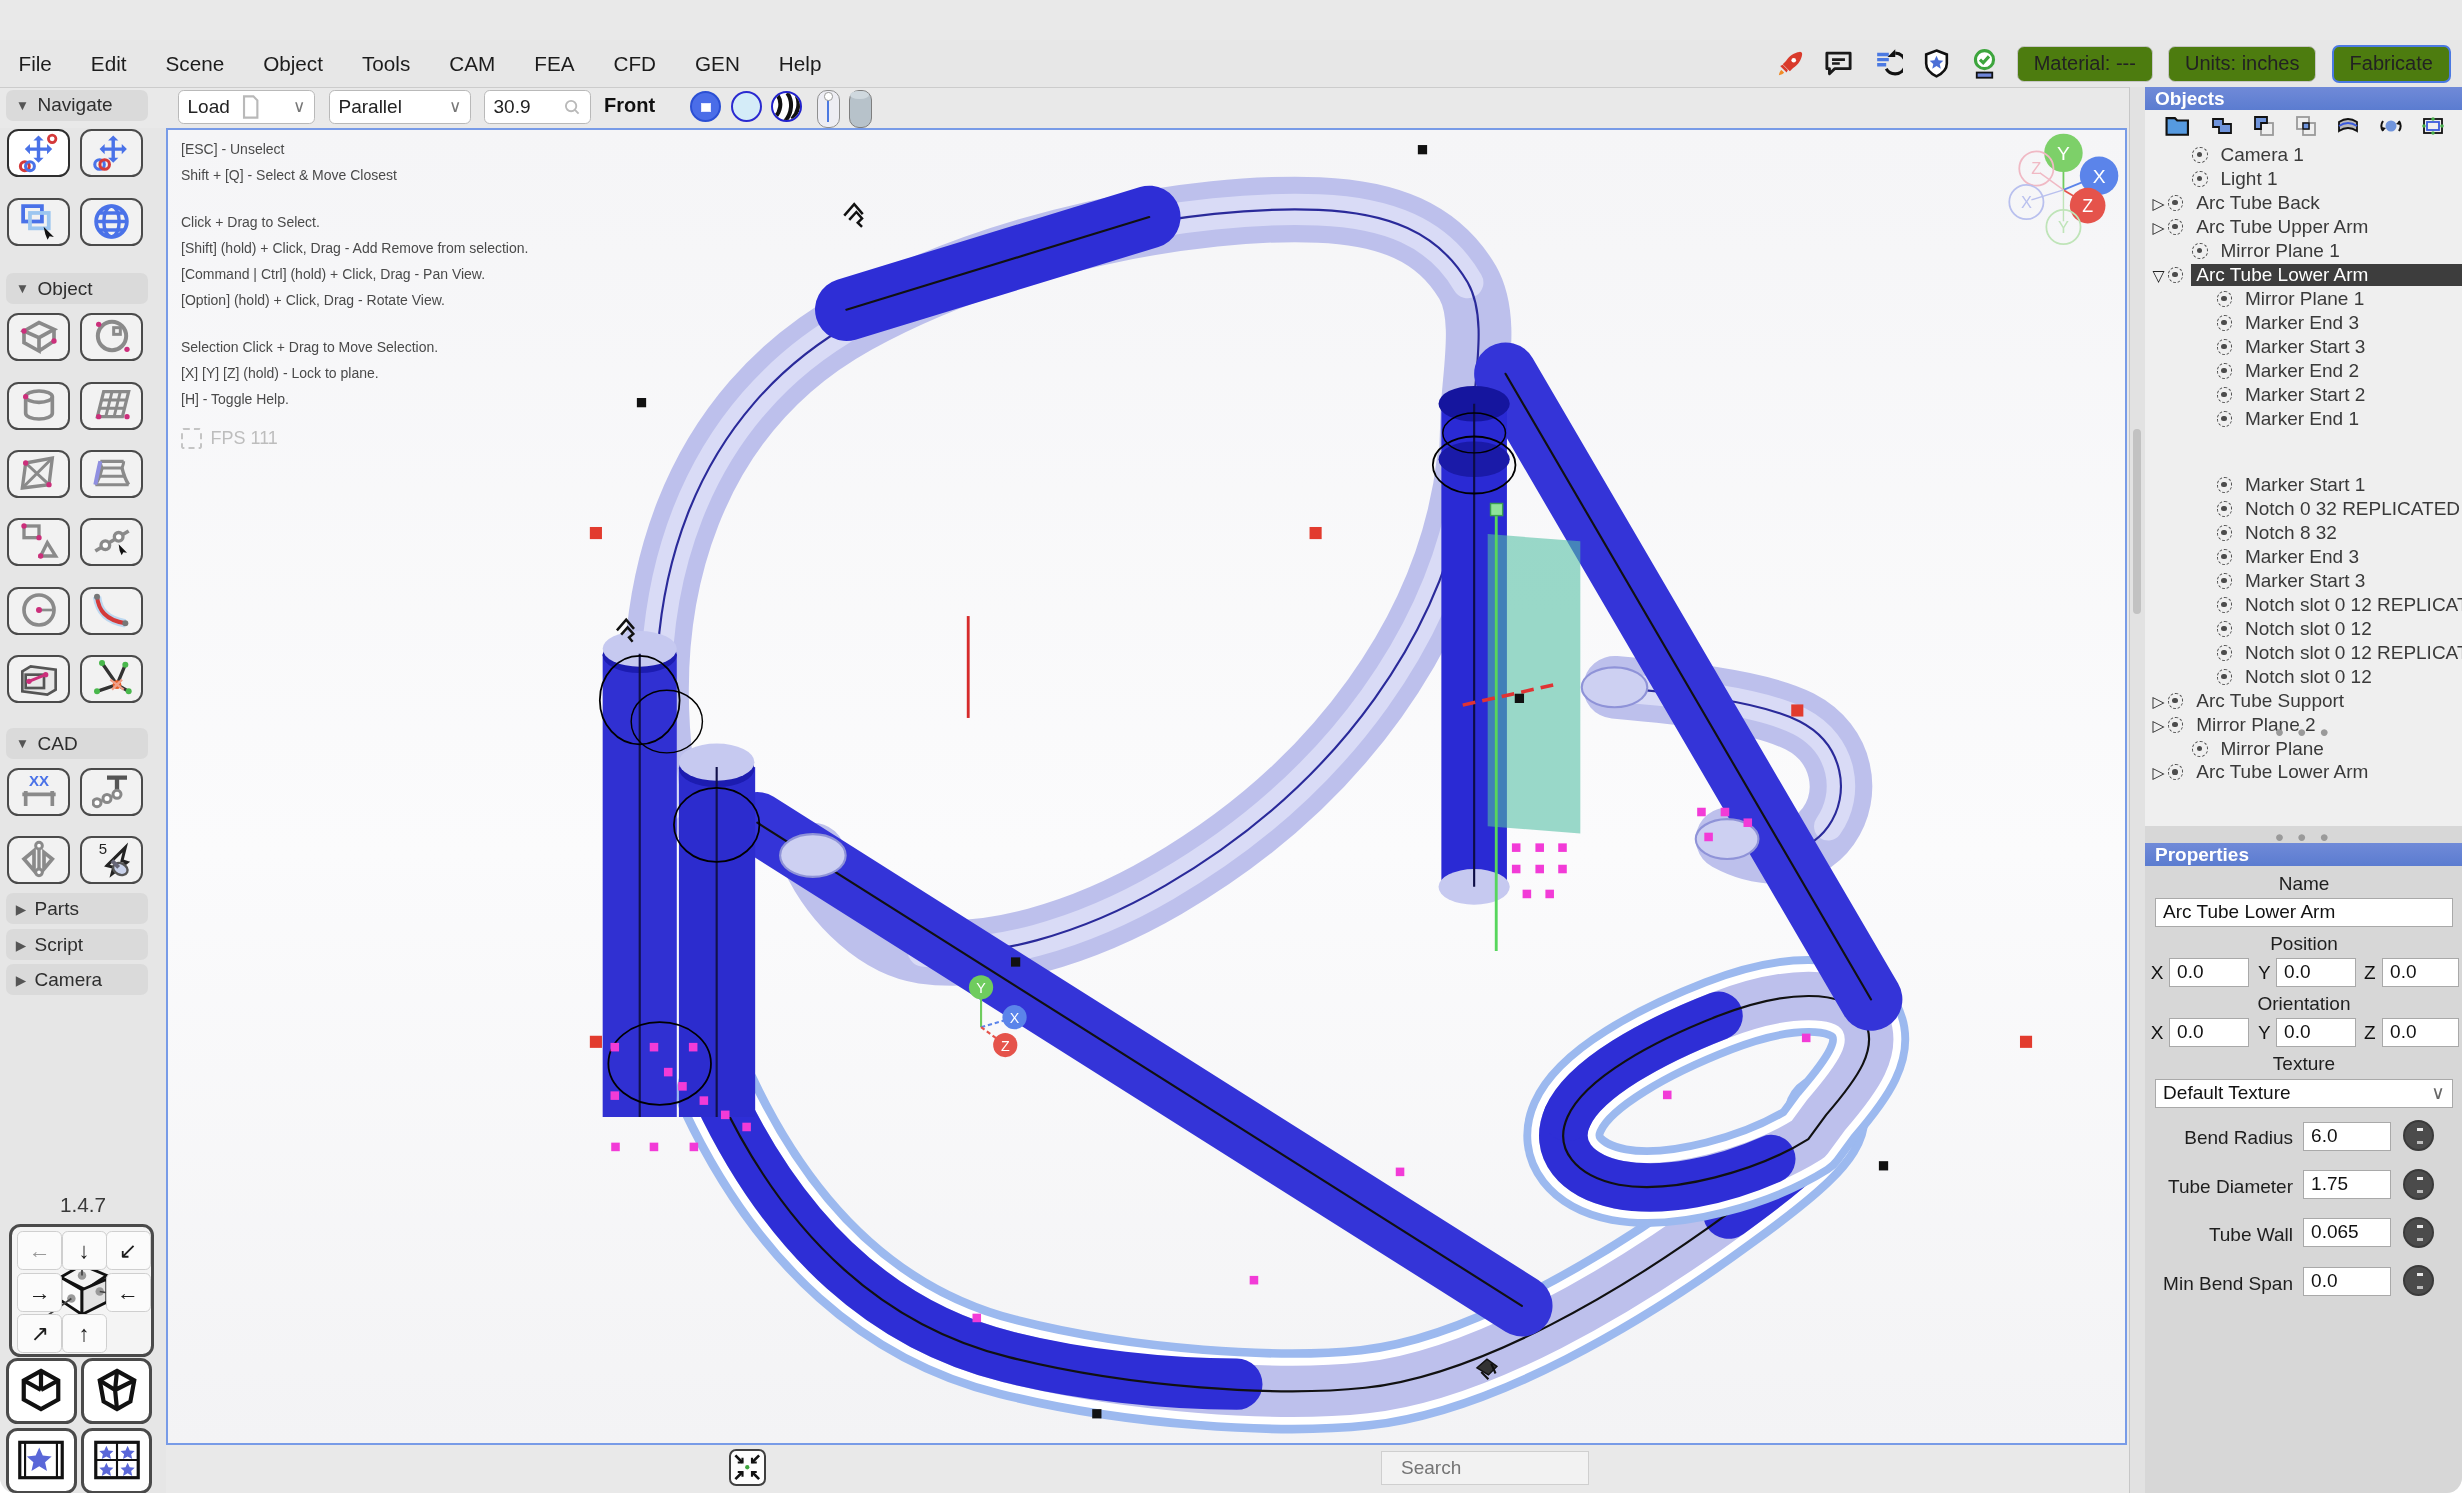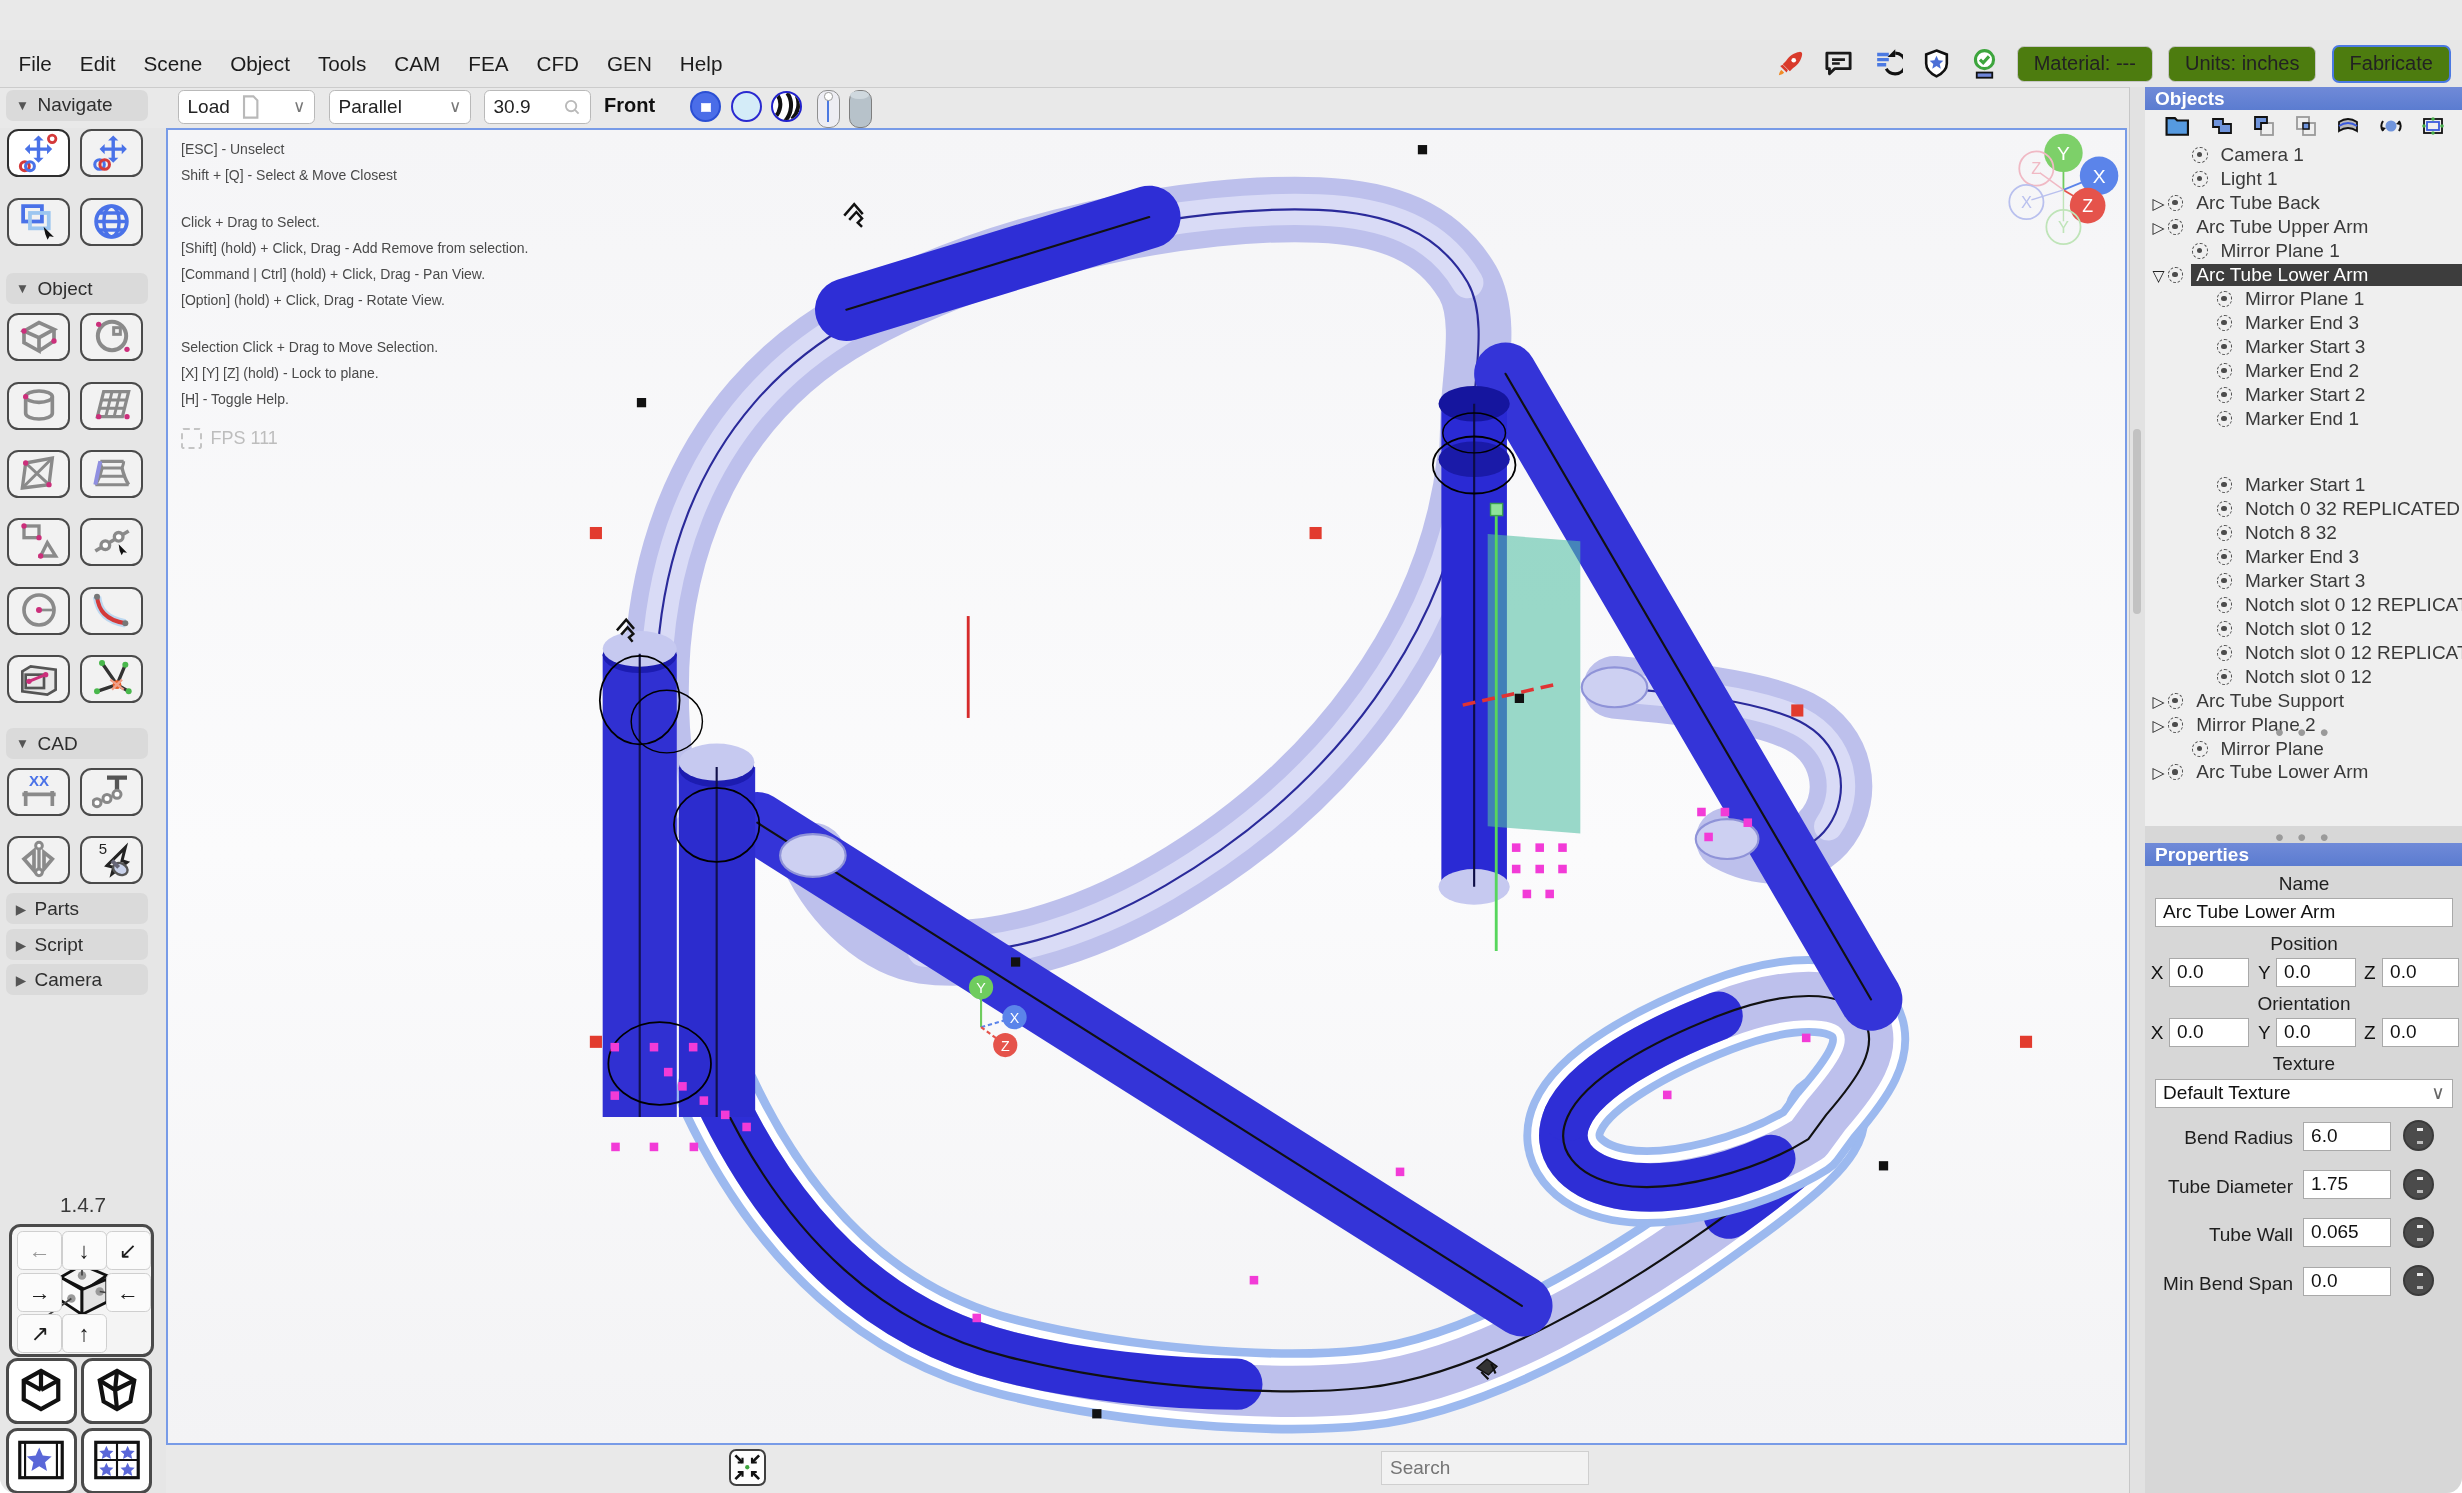--- a/index.html
+++ b/index.html
@@ -12,21 +12,21 @@
   #titlebar{position:absolute;left:0;top:0;right:0;height:40px;background:#f4f4f4;border-bottom:0.7px solid #d6d6d6;}
   .light{position:absolute;top:10.7px;width:19px;height:19px;border-radius:50%;}
   #light-close{left:18.5px;background:#ec6a5e;border:0.7px solid #d9594e;}
   #light-min{left:47px;background:#f4bf50;border:0.7px solid #dfa93c;}
   #light-max{left:76px;background:#61c355;border:0.7px solid #4fab44;}
   #window-title{position:absolute;left:0;right:0;top:0;height:40px;line-height:40px;text-align:center;
     font-size:21.4px;font-weight:bold;color:#4c4c4c;}
 
   
   #menubar{position:absolute;left:0;top:40px;right:0;height:47px;background:#e7e7e7;border-bottom:0.7px solid #cccccc;}
-  #menu-items{position:absolute;left:18.5px;top:0;height:47px;display:flex;align-items:center;gap:28px;}
+  #menu-items{position:absolute;left:18.5px;top:0;height:47px;display:flex;align-items:center;gap:39px;}
   .menu-item{font-size:20.7px;color:#1c1c1c;cursor:default;}
   #menu-right{position:absolute;right:11.4px;top:0;height:47px;display:flex;align-items:center;gap:15.7px;}
   .mr-icon{width:33px;height:33px;display:flex;align-items:center;justify-content:center;}
   .chip{height:34px;border-radius:7.1px;background:#4d7c0f;border:1.4px solid #c6c6c6;
     font-size:20px;color:#222;display:flex;align-items:center;justify-content:center;padding:0 15.7px;}
   .chip.primary{border:2.8px solid #4b79e2;}
 
   
   #toprow{position:absolute;left:0;top:87px;right:335px;height:41px;}
   .dd{position:absolute;top:2.8px;height:34px;background:#ffffff;border:1.4px solid #b9b9b9;border-radius:5.7px;
@@ -92,21 +92,21 @@
   .dial::before{content:"";position:absolute;left:12px;top:5.7px;width:5.7px;height:3.6px;background:#e8e8e8;}
   .dial::after{content:"";position:absolute;left:12px;top:18.5px;width:5.7px;height:3.6px;background:#bcbcbc;}
   .num-label{position:absolute;font-size:19px;color:#1e1e1e;text-align:right;}
 
   
   #bottombar{position:absolute;left:166px;top:1445px;width:1961px;height:48px;}
   #bottom-icons{position:absolute;left:563px;top:4.3px;display:flex;gap:18px;flex-direction:column;}
   .bb-btn{width:37px;height:37px;background:#fdfdfd;border:2.1px solid #3f3f3f;border-radius:7.1px;box-sizing:border-box;
      display:flex;align-items:center;justify-content:center;}
   #search-box{position:absolute;left:1215px;top:5.7px;width:208px;height:34px;background:#f2f2f2;
-     border:1.4px solid #cfcfcf;box-sizing:border-box;font-size:19px;color:#555;padding:0 8px;
+     border:1.4px solid #cfcfcf;box-sizing:border-box;font-size:19px;color:#555;padding:0 19px;
      font-family:"Liberation Sans","DejaVu Sans",sans-serif;}
 </style>
 </head>
 <body>
 
 <div id="frame">
 
 
   <div id="menubar">
     <div id="menu-items">

